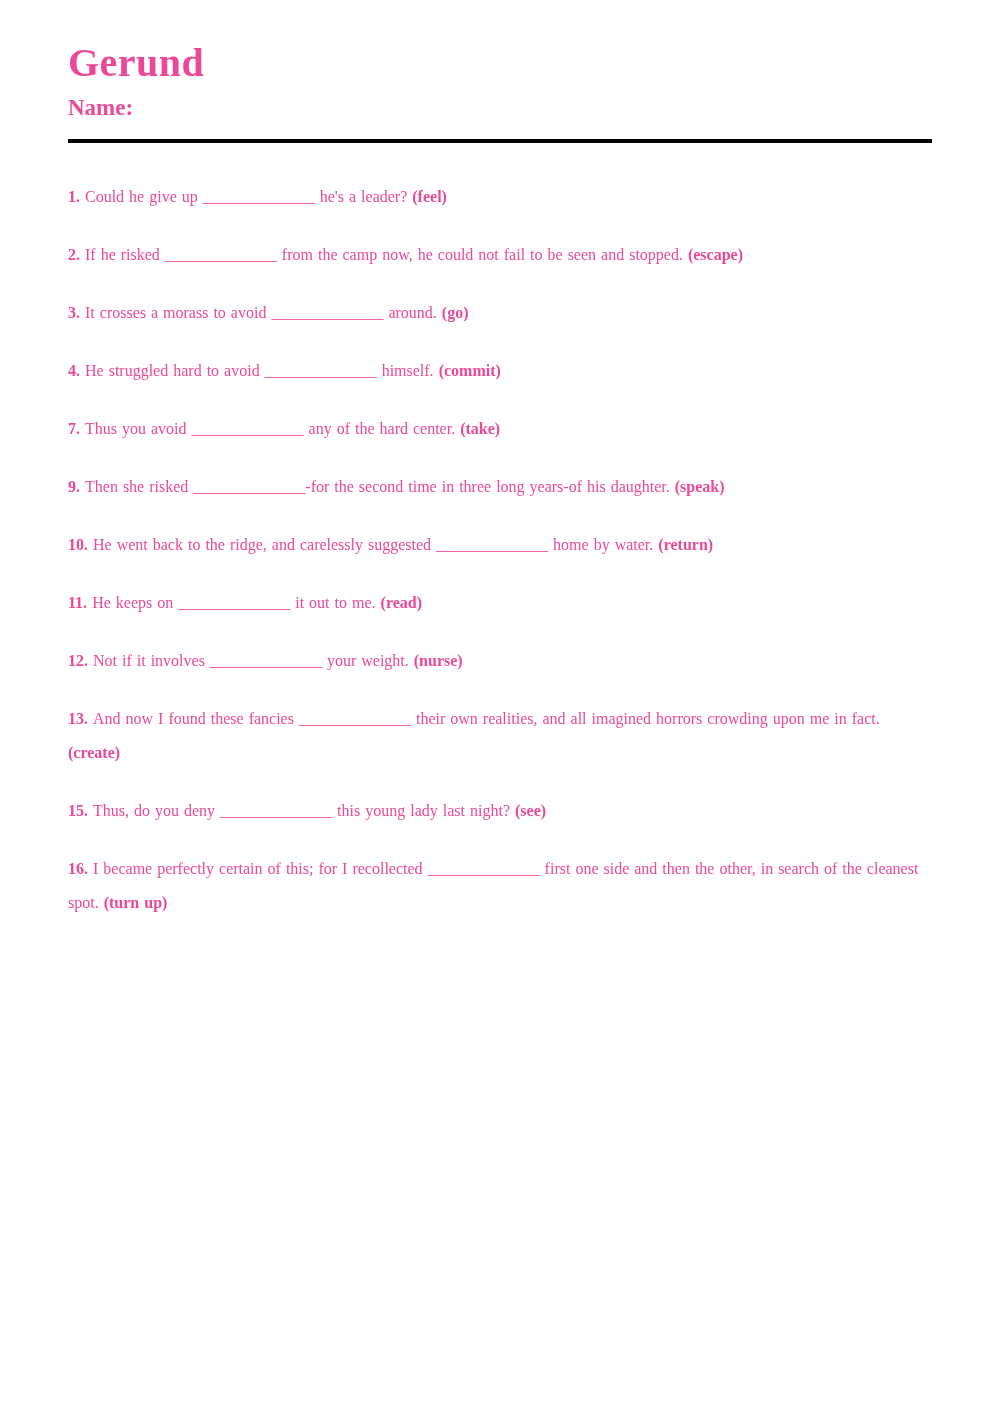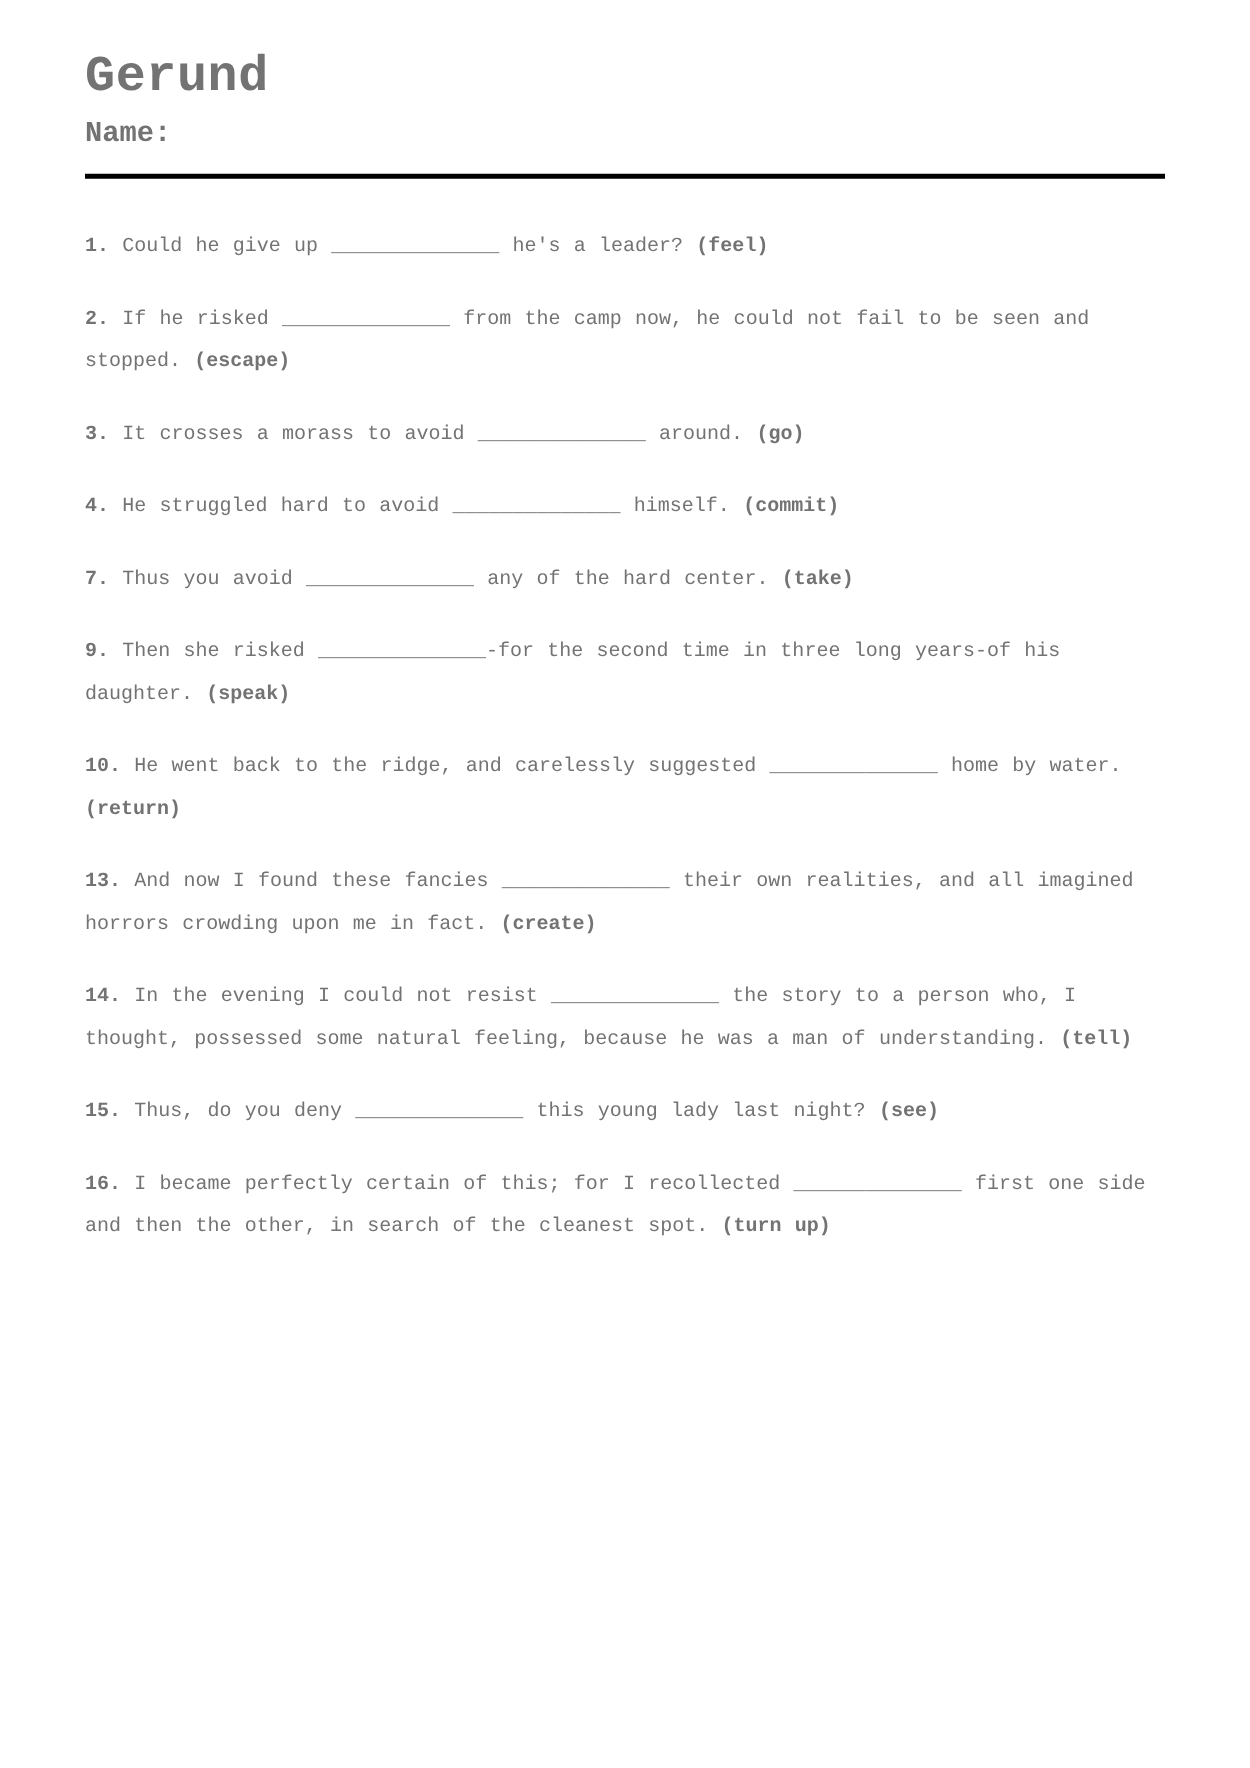--- a/index.html
+++ b/index.html
@@ -7,22 +7,22 @@
     padding: 0;
     background: #ffffff;
   }
   .page {
     position: relative;
     width: 1000px;
     height: 1414px;
     box-sizing: border-box;
     padding: 40px 68px 0 68px;
     background: #ffffff;
-    color: #737373;
-    font-family: Liberation Mono, monospace;
+    color: #ec4899;
+    font-family: Liberation Serif, serif;
     overflow: hidden;
   }
   .title {
     font-size: 40px;
     font-weight: bold;
     line-height: 46px;
     margin: 0 0 8px 0;
     letter-spacing: 0.5px;
   }
   .header-row {
@@ -79,19 +79,20 @@
   </div>
 
   <div class="questions">
       <p class="question"><span class="qnum">1. </span><span>Could he give up </span><span class="blank">______________</span><span> he's a leader? </span><span class="verb">(feel)</span></p>
       <p class="question"><span class="qnum">2. </span><span>If he risked </span><span class="blank">______________</span><span> from the camp now, he could not fail to be seen and stopped. </span><span class="verb">(escape)</span></p>
       <p class="question"><span class="qnum">3. </span><span>It crosses a morass to avoid </span><span class="blank">______________</span><span> around. </span><span class="verb">(go)</span></p>
       <p class="question"><span class="qnum">4. </span><span>He struggled hard to avoid </span><span class="blank">______________</span><span> himself. </span><span class="verb">(commit)</span></p>
       <p class="question"><span class="qnum">7. </span><span>Thus you avoid </span><span class="blank">______________</span><span> any of the hard center. </span><span class="verb">(take)</span></p>
       <p class="question"><span class="qnum">9. </span><span>Then she risked </span><span class="blank">______________</span><span>-for the second time in three long years-of his daughter. </span><span class="verb">(speak)</span></p>
       <p class="question"><span class="qnum">10. </span><span>He went back to the ridge, and carelessly suggested </span><span class="blank">______________</span><span> home by water. </span><span class="verb">(return)</span></p>
+      <p class="question"><span class="qnum">11. </span><span>He keeps on </span><span class="blank">______________</span><span> it out to me. </span><span class="verb">(read)</span></p>
+      <p class="question"><span class="qnum">12. </span><span>Not if it involves </span><span class="blank">______________</span><span> your weight. </span><span class="verb">(nurse)</span></p>
       <p class="question"><span class="qnum">13. </span><span>And now I found these fancies </span><span class="blank">______________</span><span> their own realities, and all imagined horrors crowding upon me in fact. </span><span class="verb">(create)</span></p>
-      <p class="question"><span class="qnum">14. </span><span>In the evening I could not resist </span><span class="blank">______________</span><span> the story to a person who, I thought, possessed some natural feeling, because he was a man of understanding. </span><span class="verb">(tell)</span></p>
       <p class="question"><span class="qnum">15. </span><span>Thus, do you deny </span><span class="blank">______________</span><span> this young lady last night? </span><span class="verb">(see)</span></p>
       <p class="question"><span class="qnum">16. </span><span>I became perfectly certain of this; for I recollected </span><span class="blank">______________</span><span> first one side and then the other, in search of the cleanest spot. </span><span class="verb">(turn up)</span></p>
     </div>
 
 </div>
 
 </body></html>

